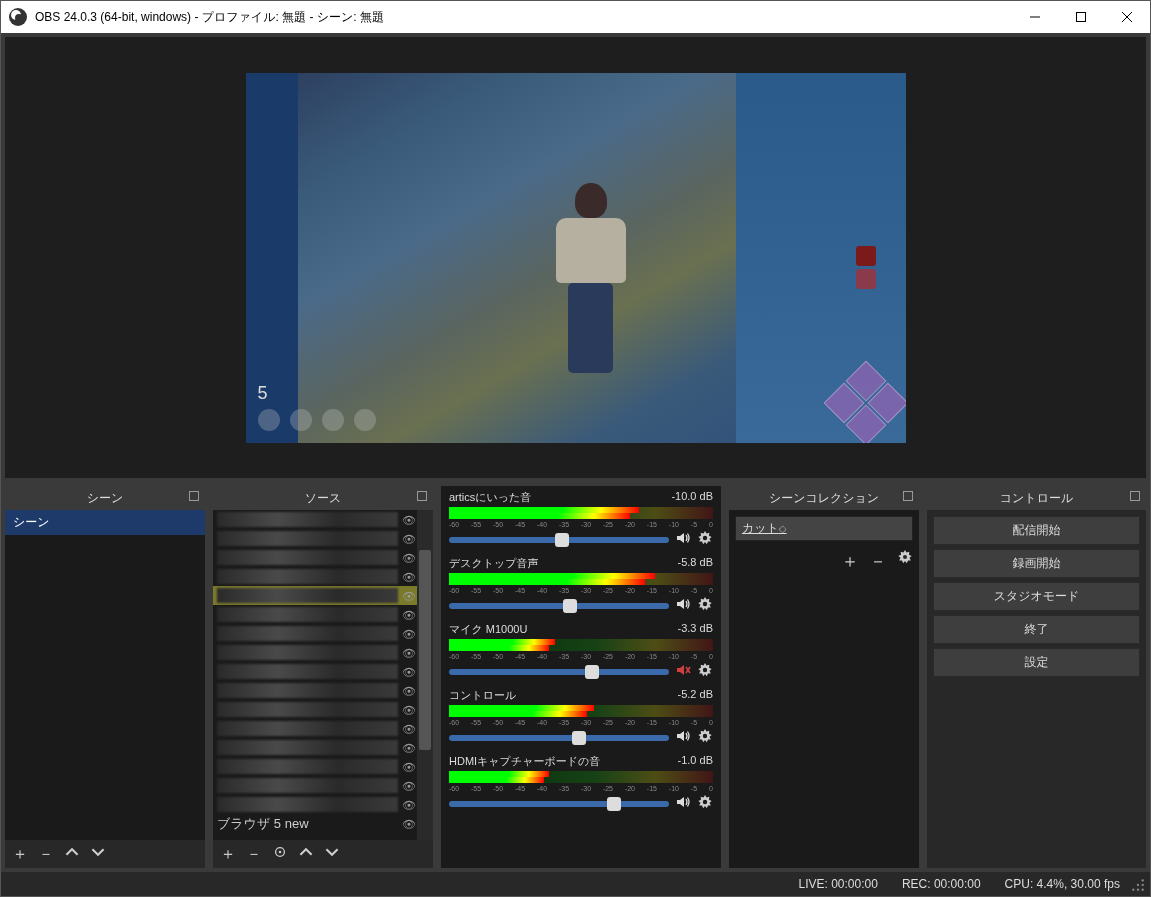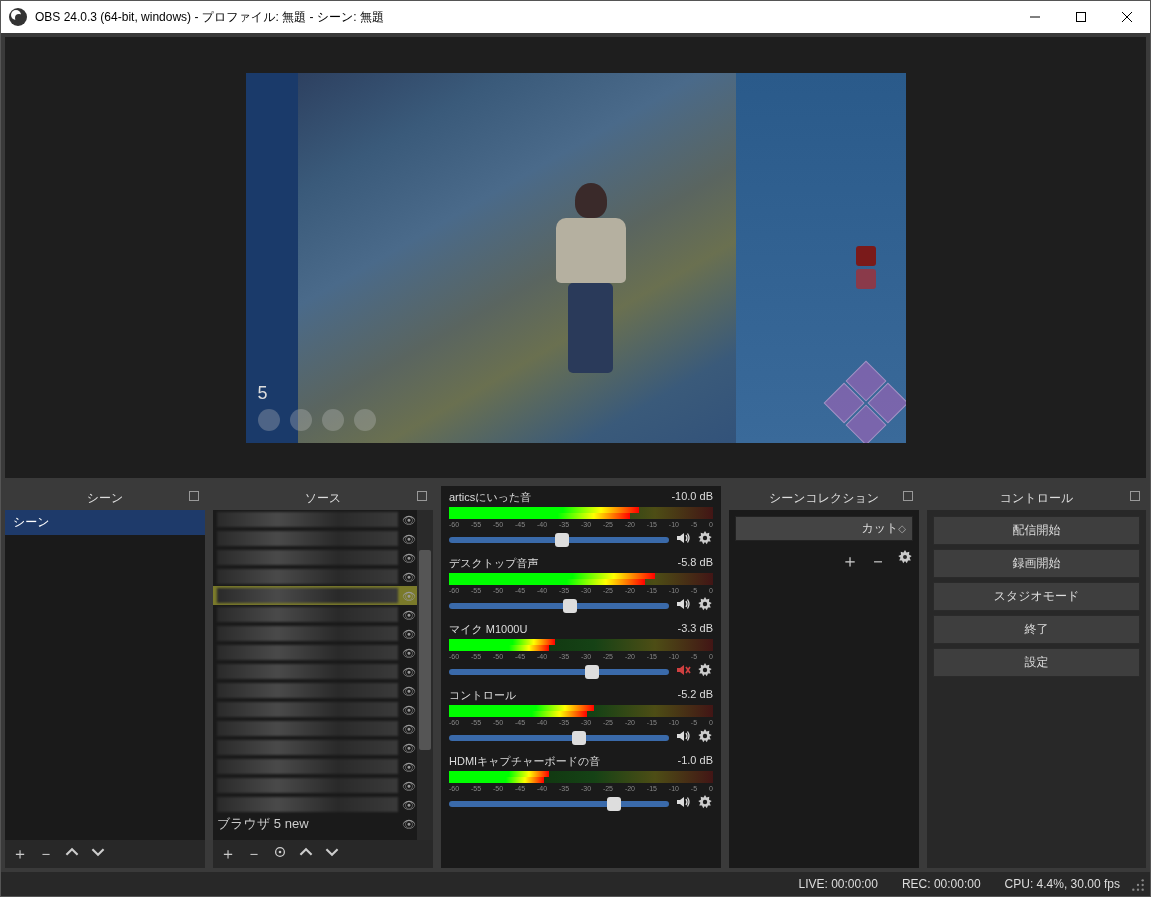--- a/index.html
+++ b/index.html
@@ -69,21 +69,21 @@
 .slider-row { display:flex; align-items:center; gap:6px; }
 .slider { flex:1; height:6px; background:#3a6aaa; border-radius:3px; position:relative; }
 .slider-thumb { position:absolute; width:14px; height:14px; background:#ddd; border-radius:3px; top:-4px; }
 .spk { color:#ddd; }
 .spk.muted { color:#c03030; }
 .gear { color:#ccc; }
 .gear svg,.spk svg { width:16px; height:16px; }
 
 
 .trans-body { padding:6px; }
-.trans-select { background:#444; color:#ddd; font-size:12px; padding:3px 6px; display:flex; justify-content:flex-end; align-items:center; border:1px solid #222; }
+.trans-select { background:#444; color:#ddd; font-size:12px; padding:3px 6px; display:flex; justify-content:flex-start; align-items:center; border:1px solid #222;text-decoration:underline; }
 .trans-btns { display:flex; gap:10px; justify-content:flex-end; margin-top:8px; }
 .trans-btns span { color:#ccc; font-size:18px; }
 .trans-btns svg { width:16px; height:16px; fill:#ccc; }
 
 
 .ctrl-body { padding:6px; display:flex; flex-direction:column; gap:4px; }
 .ctrl-btn { background:#3e3e3e; color:#ddd; font-size:12px; padding:5px; text-align:center; border:1px solid #2a2a2a; }
 
 .statusbar { height:24px; background:#282828; display:flex; align-items:center; justify-content:flex-end; padding:0 30px; gap:24px; color:#ddd; font-size:12px; }
 .resizer { position:absolute; right:6px; bottom:2px; }

